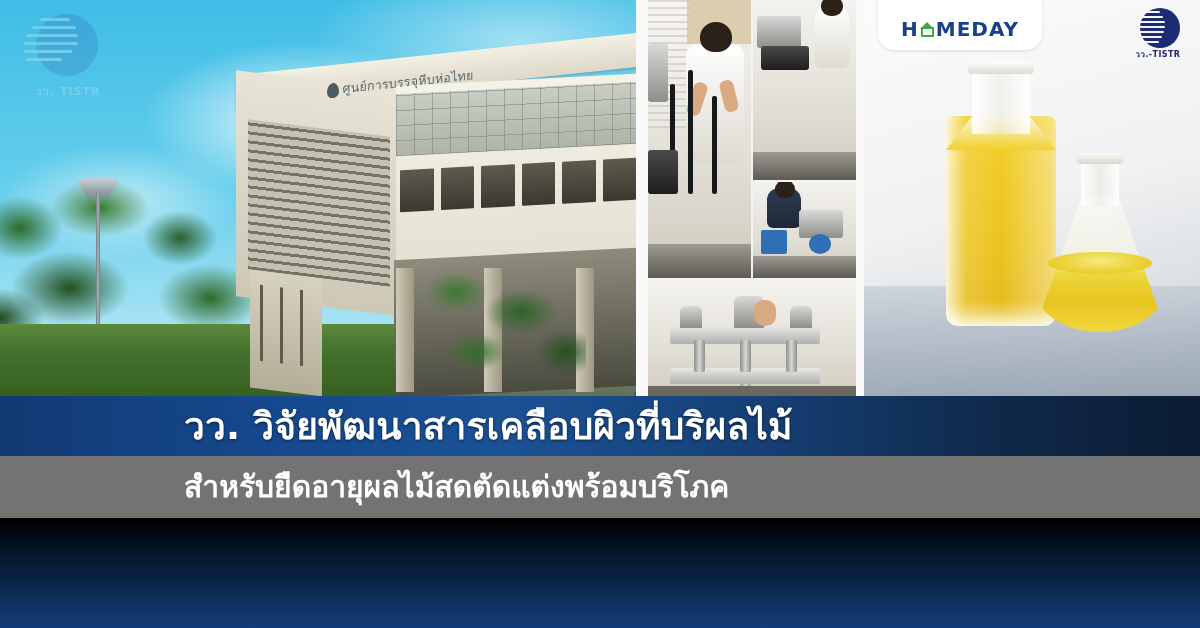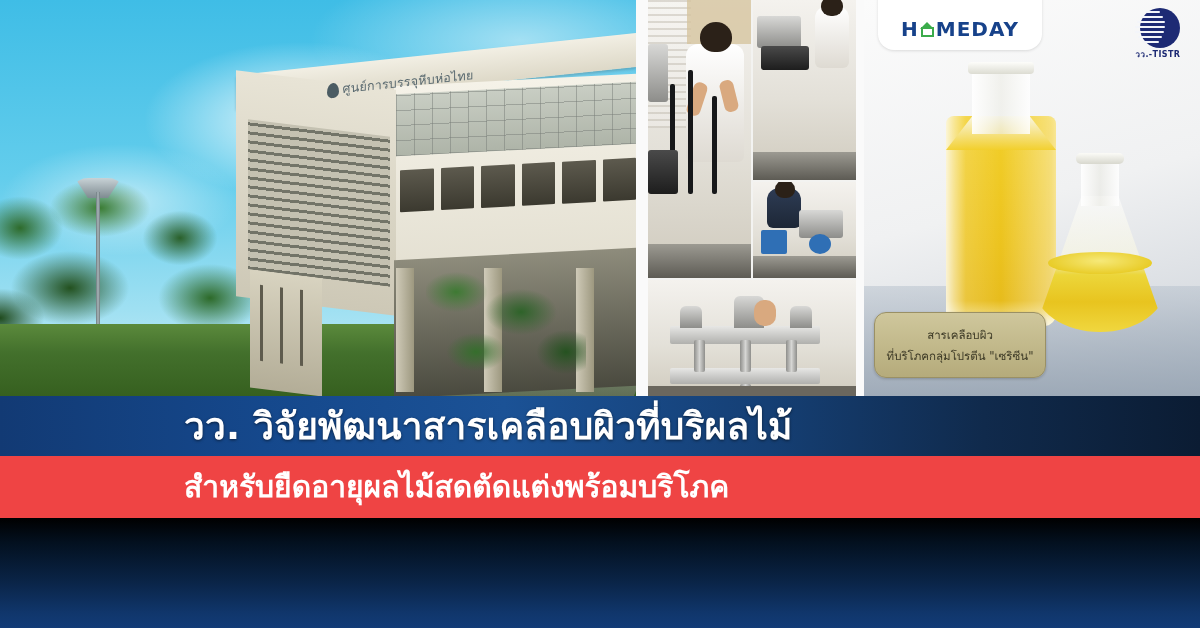--- a/index.html
+++ b/index.html
@@ -350,21 +350,21 @@
   }
   .title-text {
     margin-left:184px;
     font-size:37px; font-weight:bold; color:#ffffff;
     letter-spacing:.2px; line-height:1;
     text-shadow:0 1px 3px rgba(0,0,0,.55);
     white-space:nowrap;
   }
   .subtitle-band {
     position:absolute; left:0; top:456px; width:1200px; height:62px;
-    background:#ef4444;
+    background:#737373;
     display:flex; align-items:center;
   }
   .subtitle-text {
     margin-left:184px;
     font-size:30px; font-weight:bold; color:#ffffff;
     line-height:1; white-space:nowrap;
   }
   .bottom-fill {
     position:absolute; left:0; top:518px; width:1200px; height:110px;
     background:linear-gradient(180deg,#000000 0%,#03101f 22%,#0a2447 58%,#10366b 86%,#123b77 100%);
@@ -373,20 +373,32 @@
 </head>
 <body>
 
 <div id="stage">
 
   <div class="photo-strip">
 
     <div class="panel-building">
       <div class="sky"></div>
 
+      <div class="wm">
+        <div class="ball"></div>
+        <div class="stripes">
+          <i></i>
+            <i></i>
+            <i></i>
+            <i></i>
+            <i></i>
+            <i></i>
+        </div>
+        <div class="wmtext">วว. TISTR</div>
+      </div>
 
       <div class="foliage-l"></div>
       <div class="lamp-head"></div>
       <div class="lamp-pole"></div>
       <div class="lawn"></div>
       <div class="path"></div>
 
       <div class="bld">
         <div class="bld-roof"></div>
         <div class="bld-face-r"></div>
@@ -508,24 +520,20 @@
             <i></i>
             <i></i>
             <i></i>
             <i></i>
             <i></i>
             <i></i>
         </div>
         <div class="tistr-text">วว.-TISTR</div>
       </div>
 
-      <div class="caption-box">
-        <div class="caption-l1">สารเคลือบผิว</div>
-        <div class="caption-l2">ที่บริโภคกลุ่มโปรตีน "เซริซีน"</div>
-      </div>
     </div>
   </div>
 
   <div class="title-band">
     <div class="title-text">วว. วิจัยพัฒนาสารเคลือบผิวที่บริผลไม้</div>
   </div>
 
   <div class="subtitle-band">
     <div class="subtitle-text">สำหรับยืดอายุผลไม้สดตัดแต่งพร้อมบริโภค</div>
   </div>

